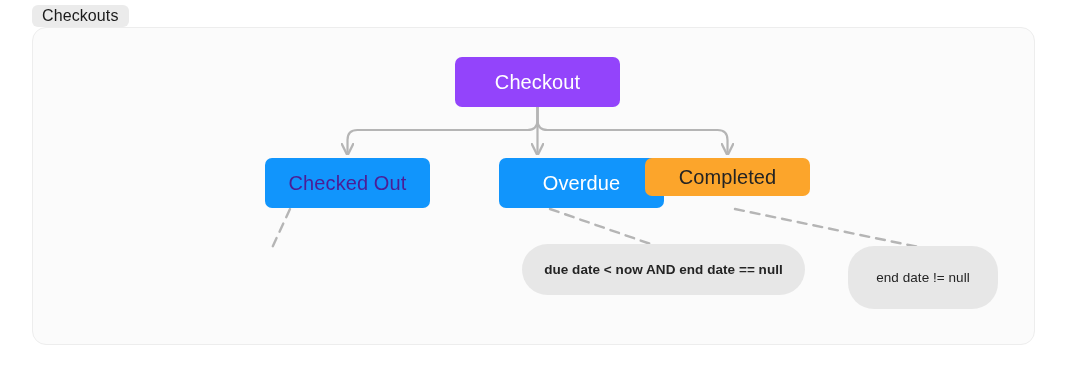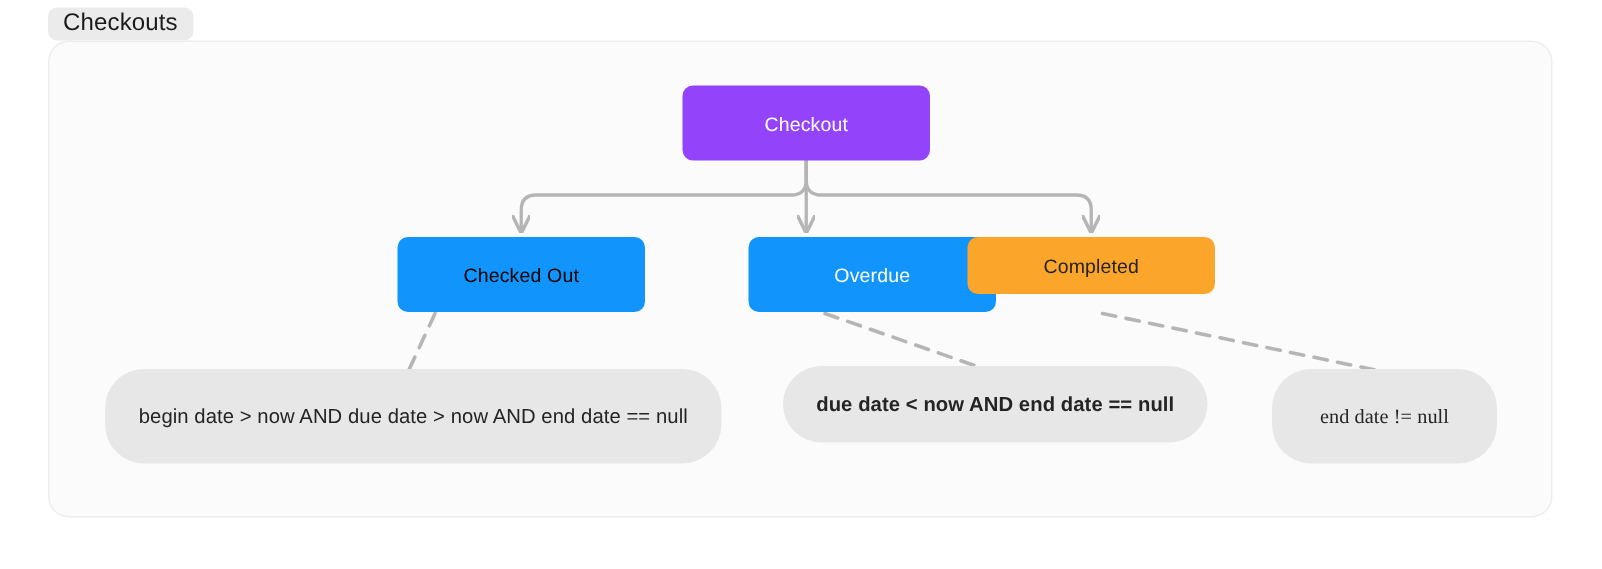--- a/index.html
+++ b/index.html
@@ -62,39 +62,39 @@
     pointer-events: none;
   }
 
   
   .node {
     position: absolute;
     display: flex;
     align-items: center;
     justify-content: center;
     border-radius: 7px;
-    font-size: 13px;
+    font-size: 20px;
     box-sizing: border-box;
     letter-spacing: 0.1px;
   }
   .node-root {
     left: 455px;
     top: 57px;
     width: 165px;
     height: 50px;
     background: #9344fb;
     color: #ffffff;
   }
   .node-checked-out {
     left: 265px;
     top: 158px;
     width: 165px;
     height: 50px;
     background: #1195fc;
-    color: #000000;
+    color: #4c1d95;
   }
   .node-overdue {
     left: 455px;
     top: 158px;
     width: 165px;
     height: 50px;
     background: #1195fc;
     color: #ffffff;
     margin-left: 44px;
   }
@@ -133,21 +133,20 @@
     top: 244px;
     width: 283px;
     height: 51px;
     font-weight: bold;
   }
   .cond-3 {
     left: 848px;
     top: 246px;
     width: 150px;
     height: 63px;
-    font-family: Liberation Serif, serif;
   }
 </style>
 </head>
 <body>
 
 <div id="root">
 
   <div class="tab-pill">
     <span>Checkouts</span>
   </div>
@@ -183,23 +182,20 @@
   </div>
 
   <div class="node node-overdue">
     <span>Overdue</span>
   </div>
 
   <div class="node node-completed">
     <span>Completed</span>
   </div>
 
-  <div class="cond cond-1">
-    <span>begin date &gt; now AND due date &gt; now AND end date == null</span>
-  </div>
 
   <div class="cond cond-2">
     <span>due date &lt; now AND end date == null</span>
   </div>
 
   <div class="cond cond-3">
     <span>end date != null</span>
   </div>
 
 </div>

